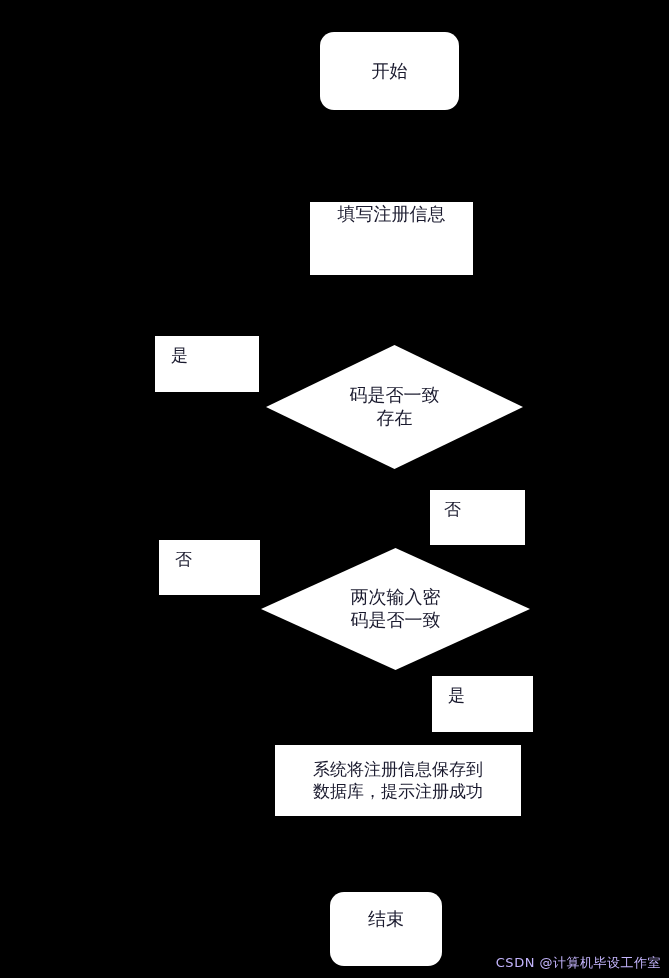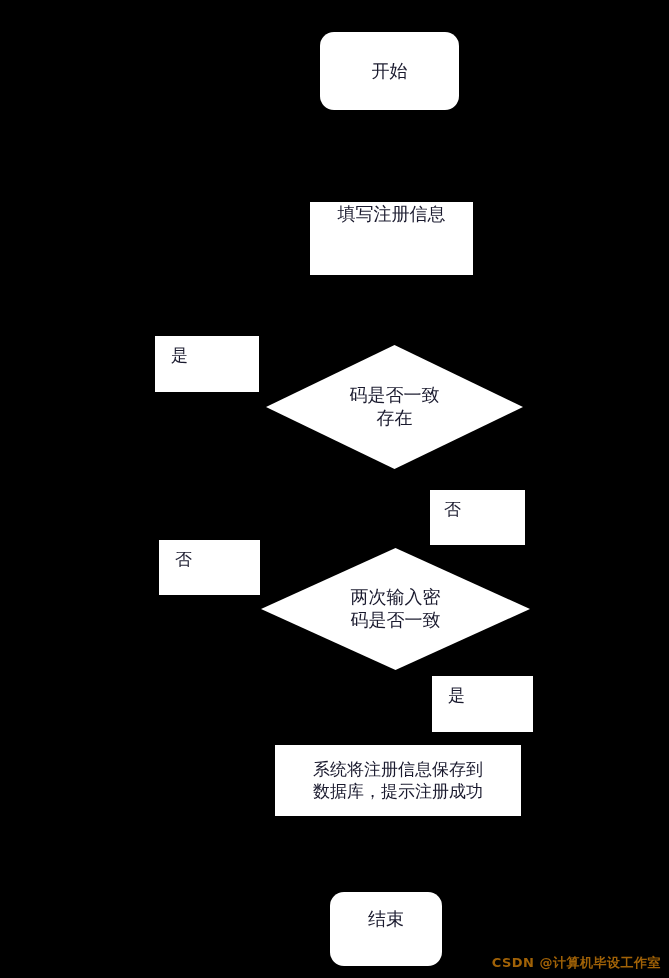--- a/index.html
+++ b/index.html
@@ -64,26 +64,25 @@
     display: flex;
     align-items: center;
     justify-content: center;
     text-align: center;
     color: #1a1a2e;
     line-height: 1.3;
     pointer-events: none;
   }
   .watermark {
     position: absolute;
-    color: #a16207;
+    color: #c4b5fd;
     font-family: "DejaVu Sans", "Liberation Sans", sans-serif;
     font-size: 13px;
     letter-spacing: 0.5px;
     white-space: nowrap;
-    font-weight: bold;
   }
 </style>
 </head>
 <body>
 
 <div id="canvas">
 
   <div class="node terminator" style="left:320px; top:32px; width:139px; height:78px; font-size:18px;">
     <span>开始</span>
   </div>

